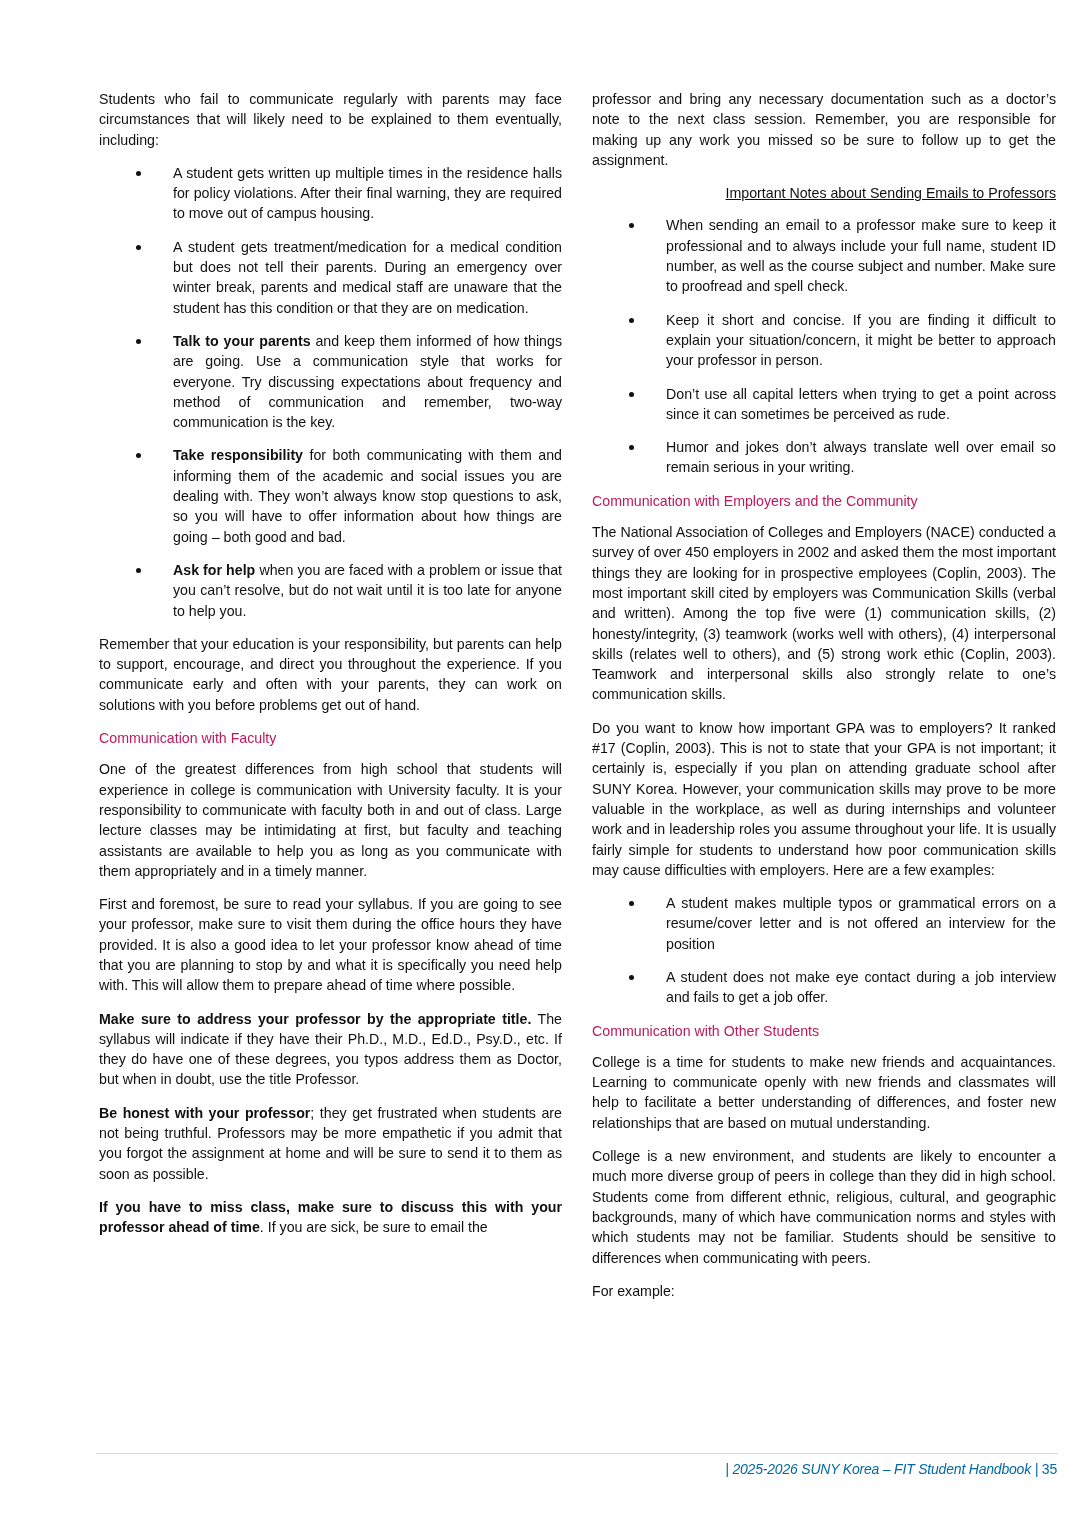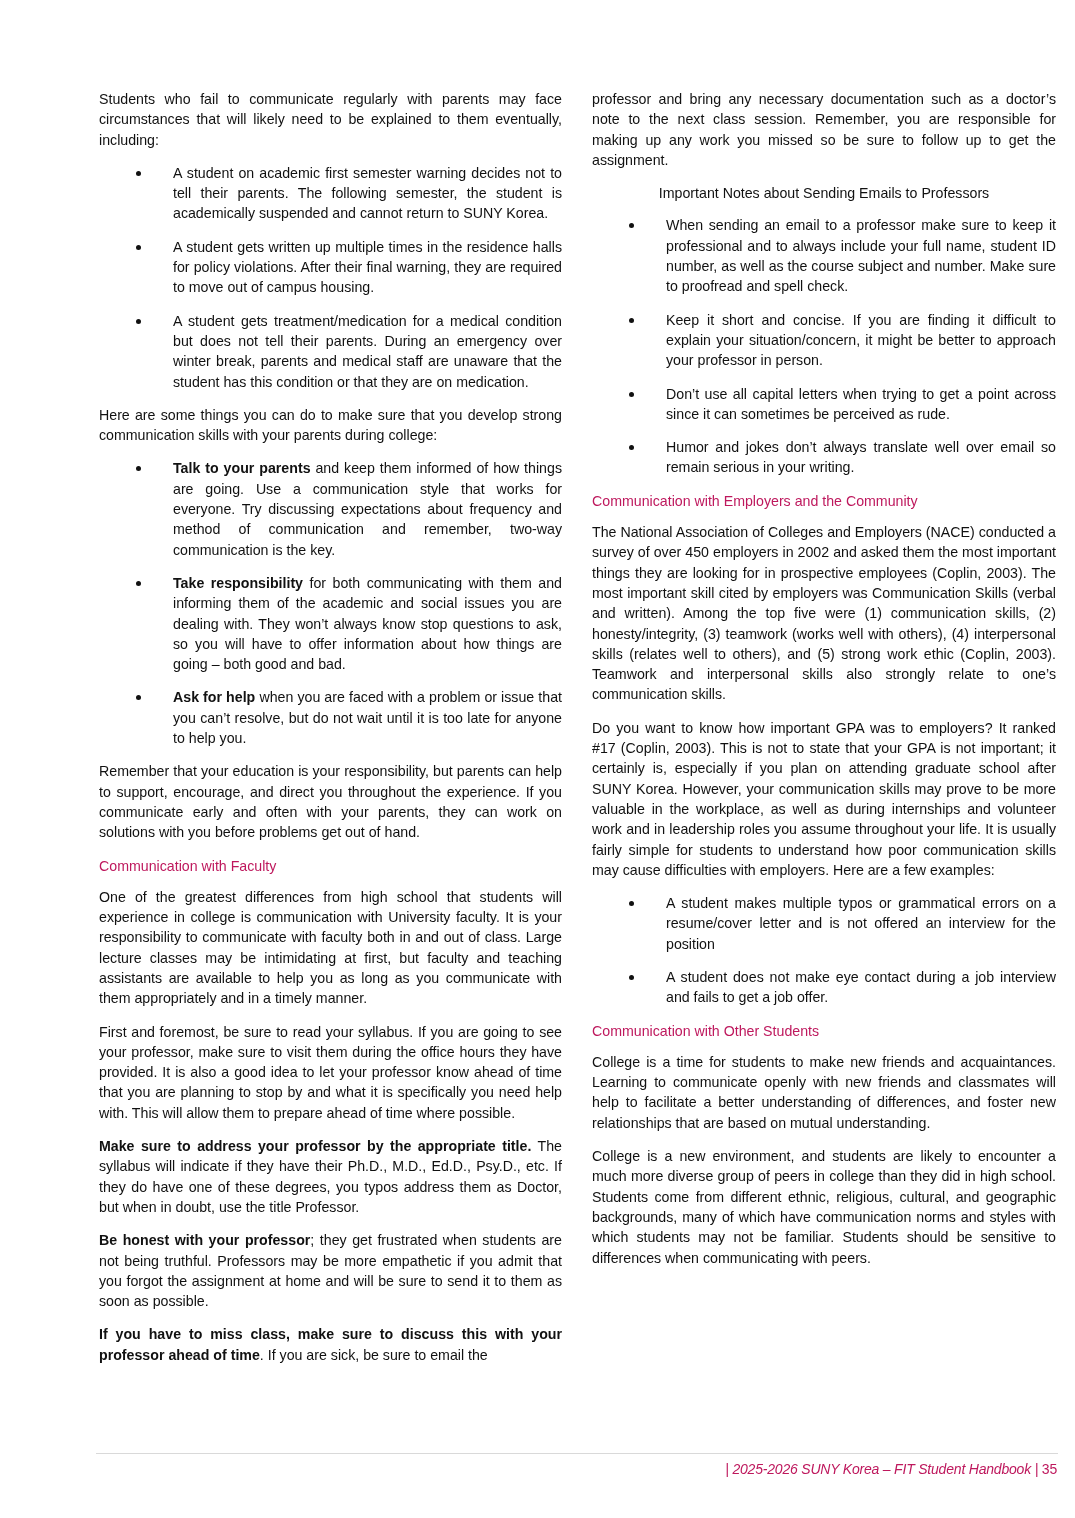--- a/index.html
+++ b/index.html
@@ -4,46 +4,44 @@
 <style>
   html, body { margin: 0; padding: 0; background: #ffffff; }
   body { width: 1075px; height: 1518px; position: relative; overflow: hidden;
          font-family: "Liberation Sans", "DejaVu Sans", sans-serif; color: #111; }
   .page { position: absolute; left: 0; top: 0; width: 1075px; height: 1488px; margin-left: 40px; }
   .col { position: absolute; top: 89px; font-size: 14.2px; line-height: 20.3px; }
   .col-left { left: 59px; width: 463px; }
   .col-right { left: 552px; width: 464px; }
   p { margin: 0 0 13px 0; text-align: justify; }
   .heading { color: #be185d; margin: 0 0 11px 0; text-align: left; }
-  .underline-heading { margin: 0 0 12px 0; text-align: center; }
+  .underline-heading { text-decoration: underline; margin: 0 0 12px 0; text-align: right; }
   ul.bullets { list-style: none; margin: 0 0 12px 0; padding: 0; }
   ul.bullets li { position: relative; padding-left: 74px; margin-bottom: 13px; text-align: justify; }
   ul.bullets li .dot { position: absolute; left: 37px; top: 8px; width: 5px; height: 5px;
                        border-radius: 50%; background: #111; }
   b { font-weight: bold; }
   .footer-rule { position: absolute; left: 56px; top: 1453px; width: 962px; height: 1px; background: #d9d9d9; }
   .footer-text { position: absolute; right: 58px; top: 1461px; font-style: italic; font-size: 14px;
-                 color: #be185d; letter-spacing: -0.2px; }
+                 color: #0369a1; letter-spacing: -0.2px; }
   .footer-text .pnum { font-style: normal; }
 </style>
 </head>
 <body>
 
 <div class="page">
 
   <div class="col col-left">
     <p>Students who fail to communicate regularly with parents may face circumstances that will likely need to be explained to them eventually, including:</p>
 
     <ul class="bullets">
-      <li><span class="dot"></span><span>A student on academic first semester warning decides not to tell their parents. The following semester, the student is academically suspended and cannot return to SUNY Korea.</span></li>
       <li><span class="dot"></span><span>A student gets written up multiple times in the residence halls for policy violations. After their final warning, they are required to move out of campus housing.</span></li>
       <li><span class="dot"></span><span>A student gets treatment/medication for a medical condition but does not tell their parents. During an emergency over winter break, parents and medical staff are unaware that the student has this condition or that they are on medication.</span></li>
     </ul>
 
-    <p>Here are some things you can do to make sure that you develop strong communication skills with your parents during college:</p>
 
     <ul class="bullets">
       <li><span class="dot"></span><b>Talk to your parents</b><span> and keep them informed of how things are going. Use a communication style that works for everyone. Try discussing expectations about frequency and method of communication and remember, two-way communication is the key.</span></li>
       <li><span class="dot"></span><b>Take responsibility</b><span> for both communicating with them and informing them of the academic and social issues you are dealing with. They won’t always know stop questions to ask, so you will have to offer information about how things are going – both good and bad.</span></li>
       <li><span class="dot"></span><b>Ask for help</b><span> when you are faced with a problem or issue that you can’t resolve, but do not wait until it is too late for anyone to help you.</span></li>
     </ul>
 
     <p>Remember that your education is your responsibility, but parents can help to support, encourage, and direct you throughout the experience. If you communicate early and often with your parents, they can work on solutions with you before problems get out of hand.</p>
 
     <p class="heading">Communication with Faculty</p>
@@ -81,20 +79,21 @@
       <li><span class="dot"></span><span>A student makes multiple typos or grammatical errors on a resume/cover letter and is not offered an interview for the position</span></li>
       <li><span class="dot"></span><span>A student does not make eye contact during a job interview and fails to get a job offer.</span></li>
     </ul>
 
     <p class="heading">Communication with Other Students</p>
 
     <p>College is a time for students to make new friends and acquaintances. Learning to communicate openly with new friends and classmates will help to facilitate a better understanding of differences, and foster new relationships that are based on mutual understanding.</p>
 
     <p>College is a new environment, and students are likely to encounter a much more diverse group of peers in college than they did in high school. Students come from different ethnic, religious, cultural, and geographic backgrounds, many of which have communication norms and styles with which students may not be familiar. Students should be sensitive to differences when communicating with peers.</p>
 
+    <p>For example:</p>
   </div>
 
   <div class="footer-rule"></div>
   <div class="footer-text">
     <span>| 2025-2026 SUNY Korea – FIT Student Handbook |</span>
     <span class="pnum">35</span>
   </div>
 
 </div>
 

